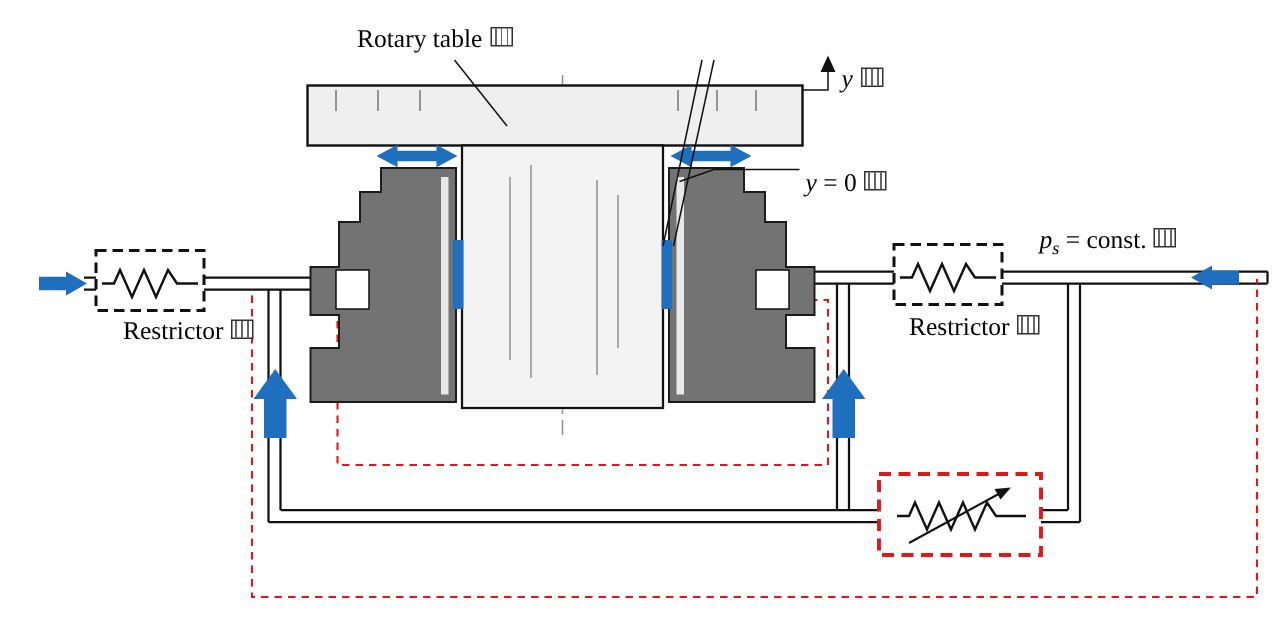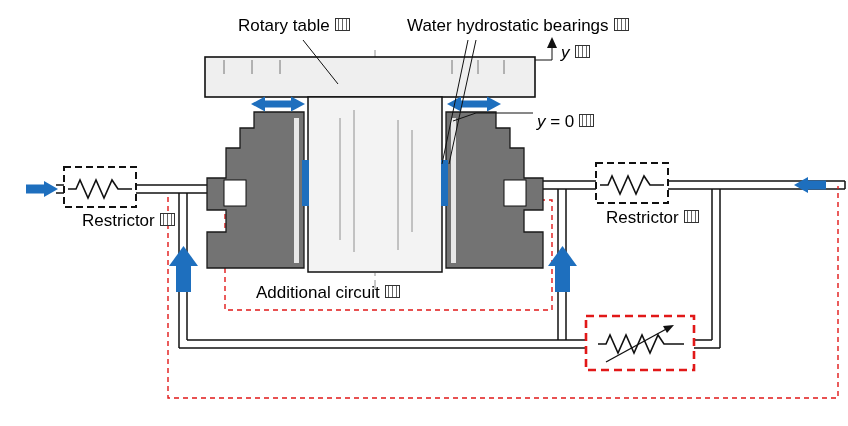--- a/index.html
+++ b/index.html
@@ -1,20 +1,20 @@
 <!DOCTYPE html>
 <html><head>
 <meta charset="utf-8">
 <style>
   html,body{margin:0;padding:0;background:#ffffff;}
   #stage{
     position:relative;
     width:848px;height:426px;
     background:#ffffff;
-    font-family:Liberation Sans, sans-serif;
+    font-family:Liberation Serif, serif;
     overflow:hidden;
   }
   #schematic{position:absolute;left:0;top:0;}
   .label{
     position:absolute;
     font-size:17px;
     color:#000;
     white-space:nowrap;
     line-height:1.1;
   }
@@ -144,39 +144,36 @@
       <polyline points="535,60 552,60 552,44"></polyline>
     </g>
     <polygon points="552,37 547,48 557,48" fill="#111"></polygon>
 
   </svg>
 
   <div class="label" style="left:238px;top:17px">
     <span>Rotary table</span><span class="refbox"></span>
   </div>
 
-  <div class="label" style="left:407px;top:17px">
-    <span>Water hydrostatic bearings</span><span class="refbox"></span>
-  </div>
 
   <div class="label" style="left:561px;top:44px">
     <i>y</i><span class="refbox"></span>
   </div>
 
   <div class="label" style="left:537px;top:113px">
     <i>y</i><span> = 0</span><span class="refbox"></span>
   </div>
 
+  <div class="label" style="left:693px;top:151px">
+    <i>p</i><sub>s</sub><span> = const.</span><span class="refbox"></span>
+  </div>
 
   <div class="label" style="left:82px;top:212px">
     <span>Restrictor</span><span class="refbox"></span>
   </div>
 
   <div class="label" style="left:606px;top:209px">
     <span>Restrictor</span><span class="refbox"></span>
   </div>
 
-  <div class="label" style="left:256px;top:284px">
-    <span>Additional circuit</span><span class="refbox"></span>
-  </div>
 
 
 </div>
 
 </body></html>

